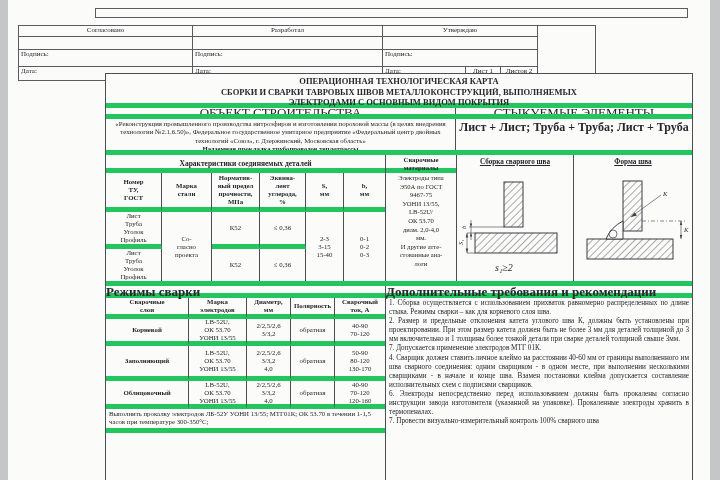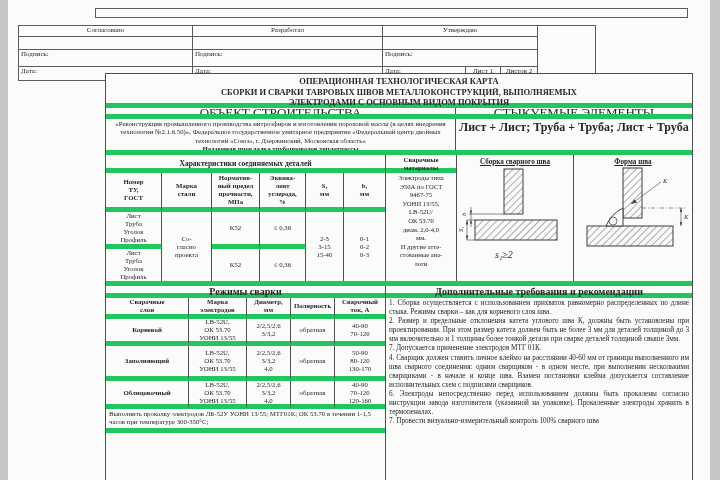--- a/index.html
+++ b/index.html
@@ -44,31 +44,31 @@
   .chars-row { height:131px; display:flex; }
   .chars-left { width:280px; display:flex; flex-direction:column; }
   .chars-hdr { height:18px; font-weight:bold; font-size:7.5px; line-height:17px; text-align:center; }
   .chars-grid { flex:1; display:grid; grid-template-columns:56px 50px 48px 46px 38px auto;
     grid-template-rows:39px 37px auto; font-size:6.8px; line-height:8px; }
   .chars-grid .hd { font-weight:bold; }
   .mat-col { width:70px; display:flex; flex-direction:column; }
   .mat-hdr { height:18px; font-weight:bold; font-size:6.8px; line-height:8px; text-align:center; padding-top:1px; }
   .mat-text { flex:1; font-size:6.6px; line-height:8.6px; text-align:center; padding-top:1px; overflow:hidden; }
   .diag-col { flex:1; display:flex; }
-  .panel { display:flex; flex-direction:column; align-items:center; overflow:hidden; }
+  .panel { display:flex; flex-direction:column; align-items:center; overflow:hidden;gap:13px; }
   .p1 { width:117px; }
   .p2 { flex:1; }
   .panel-hdr { font-weight:bold; font-size:7.2px; text-decoration:underline; padding-top:3px; }
   .dsvg text { font-family:"Liberation Serif", serif; fill:#26262e; }
   .dsvg .dim { font-size:6.5px; font-style:italic; }
   .dsvg .cap { font-size:10px; font-style:italic; }
 
   .modes-row { flex:1; display:flex; min-height:0; }
   .modes-left { width:280px; display:flex; flex-direction:column; }
-  .modes-hdr, .add-hdr { height:12px; font-weight:bold; font-size:10px; line-height:11px; text-align:center; }
+  .modes-hdr, .add-hdr { height:12px; font-weight:bold; font-size:13px; line-height:11px; }
   .modes-grid { display:grid; grid-template-columns:83px 58px 44px 44px auto;
     grid-template-rows:21px 27px 35px 28px; font-size:6.8px; line-height:8px; }
   .modes-grid .hd { font-weight:bold; }
   .modes-grid .lay { font-weight:bold; }
   .modes-note { height:24px; font-size:6.8px; line-height:8.4px; padding:1px 3px; }
   .modes-fill { flex:1; }
   .add-col { flex:1; display:flex; flex-direction:column; min-width:0; }
   .add-list { flex:1; padding:1px 3px 0; overflow:hidden; }
   .add-list p { font-size:7.2px; line-height:9.1px; text-align:justify; }
 </style>

